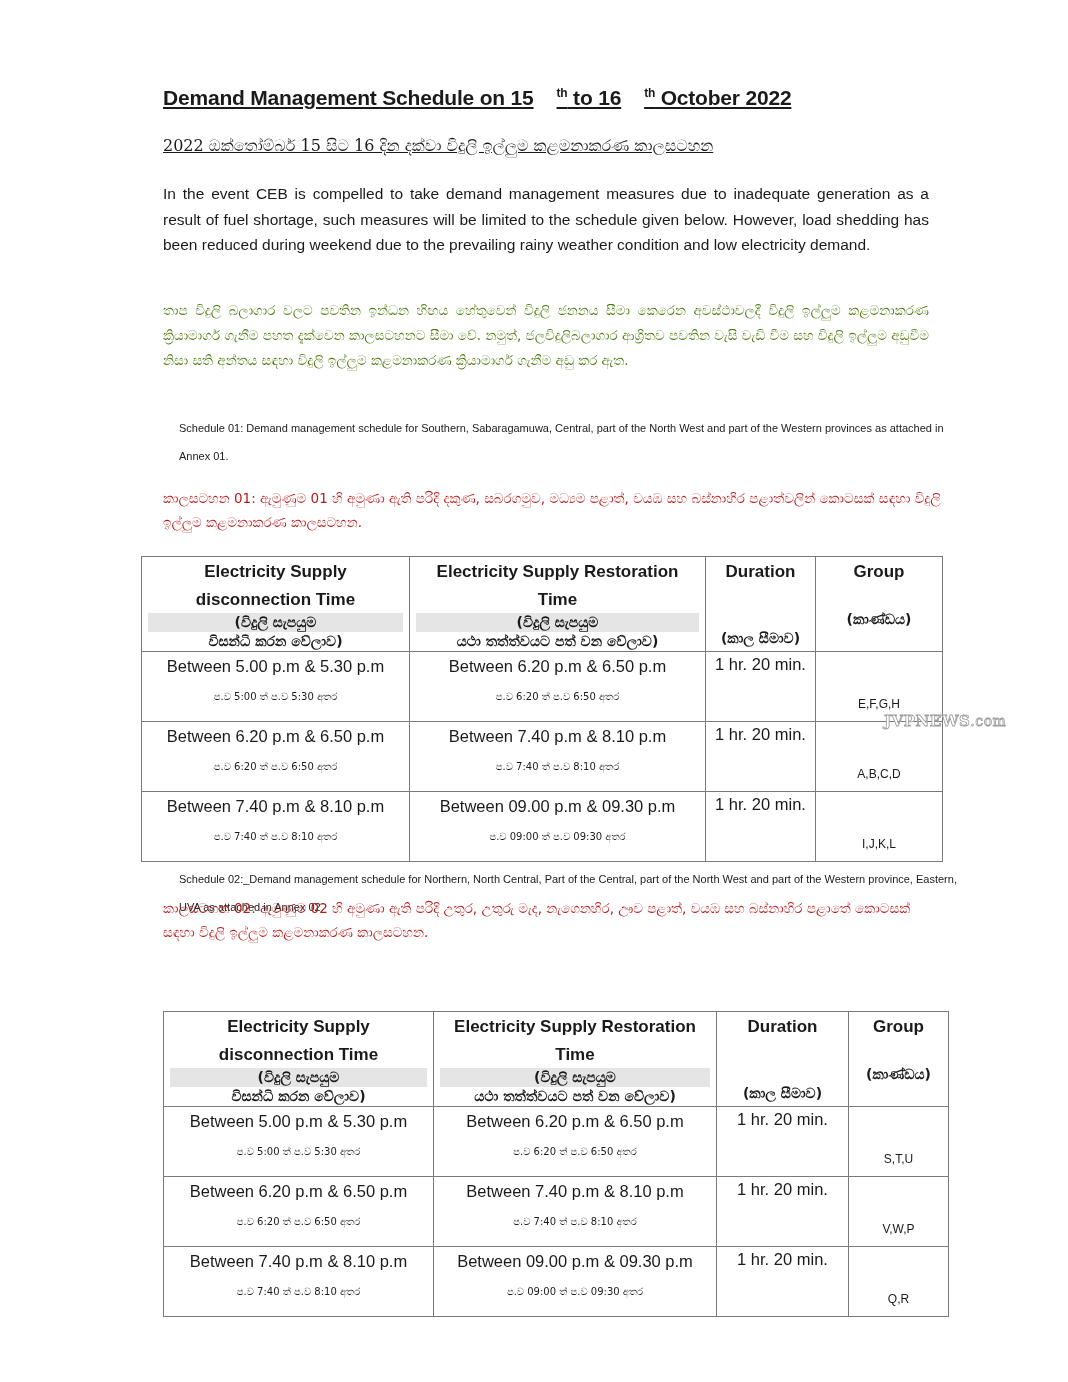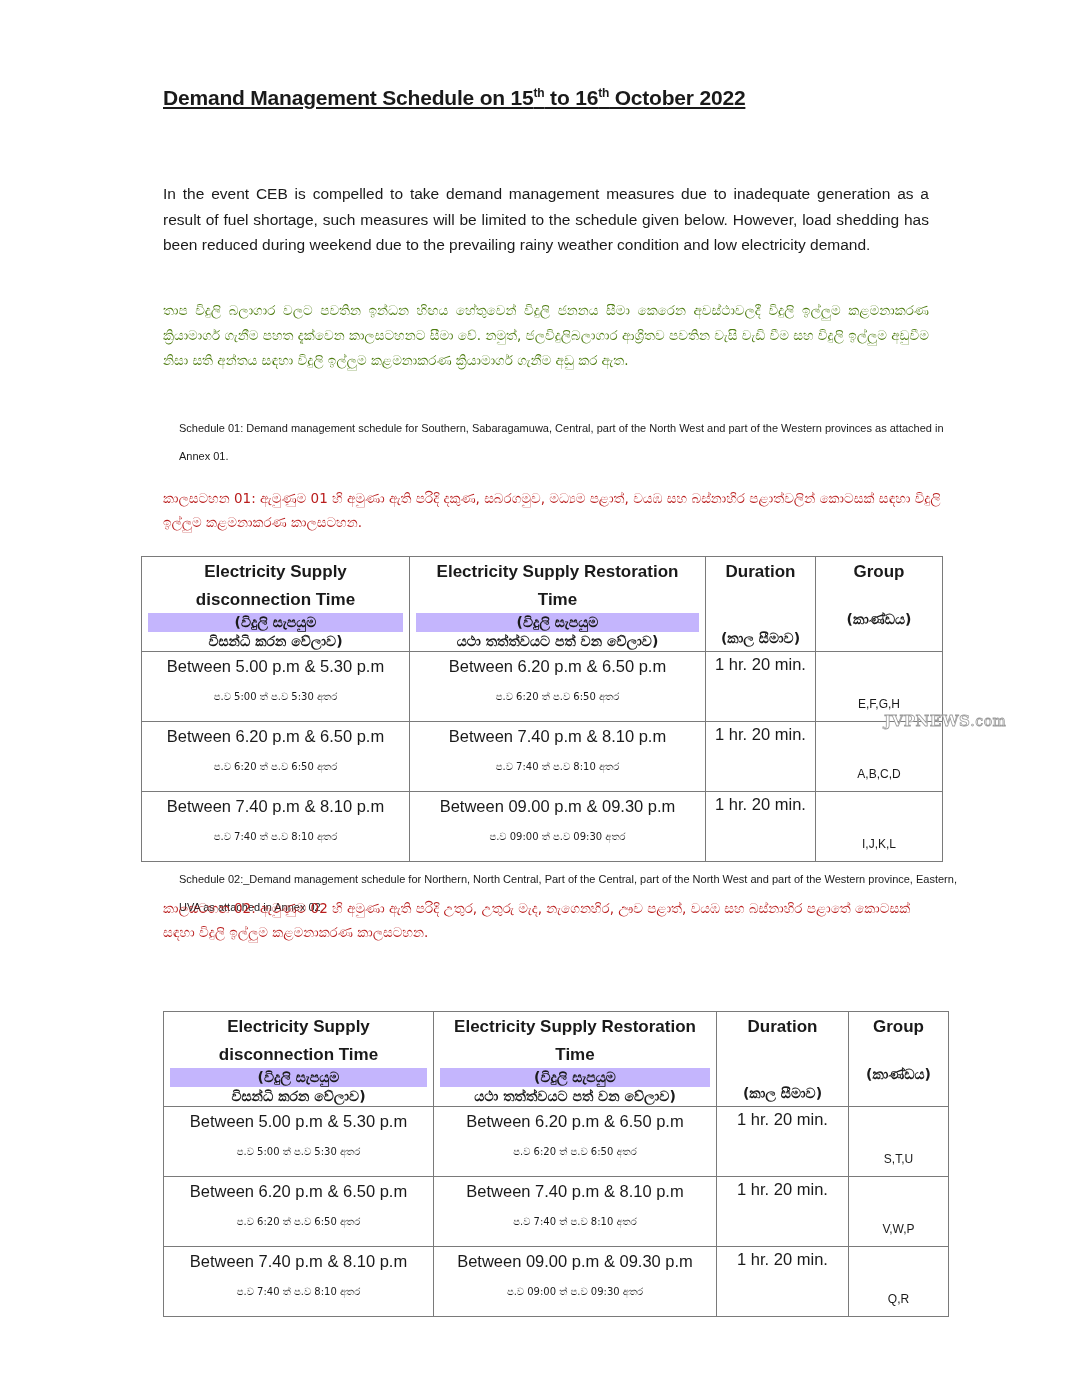--- a/index.html
+++ b/index.html
@@ -2,58 +2,59 @@
 <html><head>
 <meta charset="utf-8">
 <style>
   html, body { margin: 0; padding: 0; background: #ffffff; }
   body { width: 1068px; height: 1382px; position: relative; overflow: hidden;
          font-family: "Liberation Sans", "DejaVu Sans", sans-serif; color: #1a1a1a; }
   .page { position: absolute; left: 0; top: 0; width: 1068px; height: 1382px; }
 
   .title { position: absolute; left: 163px; top: 86px; font-size: 21px; font-weight: bold;
            text-decoration: underline; letter-spacing: -0.2px; white-space: nowrap; }
-  .title sup { font-size: 12px; }
+  .title sup { font-size: 12px; margin-left: 23px; }
   .si-title { position: absolute; left: 163px; top: 136px; font-family: "DejaVu Serif", serif;
               font-size: 16px; text-decoration: underline; white-space: nowrap; }
 
   .para { position: absolute; left: 163px; width: 766px; font-size: 15.5px; line-height: 25.5px;
           text-align: justify; }
   .para-si { position: absolute; left: 163px; width: 766px; font-family: "DejaVu Sans", sans-serif;
              font-size: 13.5px; line-height: 25px; text-align: justify; color: #4d7c0f; }
   .sched { position: absolute; left: 179px; width: 780px; font-size: 11px; line-height: 28px; }
   .sched-si { position: absolute; left: 163px; width: 780px; font-family: "DejaVu Sans", sans-serif;
               font-size: 13.5px; line-height: 24px; color: #b91c1c; }
 
   table.sch { position: absolute; border-collapse: collapse; table-layout: fixed; }
   table.sch td, table.sch th { border: 1.5px solid #7a7a7a; padding: 0; vertical-align: top; text-align: center; }
   table.sch th { font-weight: bold; font-size: 17px; }
   .hdr-en { line-height: 27px; padding-top: 1px; }
   .hdr-si { font-family: "DejaVu Sans", sans-serif; font-size: 14px; font-weight: bold; line-height: 19px; }
-  .hdr-si .shade { background: #c4b5fd; display: block; margin: 0 6px; }
+  .hdr-si .shade { background: #e5e5e5; display: block; margin: 0 6px; }
   .hdr-spacer { height: 35px; }
   .cell-en { font-size: 16.5px; line-height: 22px; padding-top: 3px; }
   .cell-si { font-family: "DejaVu Sans", sans-serif; font-size: 10px; line-height: 18px; padding-top: 11px; }
   .grp { font-size: 12px; padding-top: 3px; margin-top: 42px; }
   .dur { font-size: 16.5px; padding-top: 3px; text-align: center; }
 
   .watermark { position: absolute; left: 884px; top: 712px; font-family: "DejaVu Serif", serif;
                font-size: 15px; font-weight: bold; color: #ffffff; letter-spacing: 0.5px;
                -webkit-text-stroke: 0.8px #9a9a9a; white-space: nowrap; }
   .watermark .com { font-weight: normal; font-size: 14px; }
 </style>
 </head>
 <body>
 
 <div class="page">
 
   <div class="title">
     <span>Demand Management Schedule on 15</span><sup>th</sup><span> to 16</span><sup>th</sup><span> October 2022</span>
   </div>
 
+  <div class="si-title">2022 ඔක්තෝම්බර් 15 සිට 16 දින දක්වා විදුලි ඉල්ලුම කළමනාකරණ කාලසටහන</div>
 
   <div class="para" style="top:181px;">In the event CEB is compelled to take demand management measures due to inadequate generation as a result of fuel shortage, such measures will be limited to the schedule given below. However, load shedding has been reduced during weekend due to the prevailing rainy weather condition and low electricity demand.</div>
   <div class="para-si" style="top:298px;">තාප විදුලි බලාගාර වලට පවතින ඉන්ධන හිඟය හේතුවෙන් විදුලි ජනනය සීමා කෙරෙන අවස්ථාවලදී විදුලි ඉල්ලුම කළමනාකරණ ක්‍රියාමාර්ග ගැනීම පහත දැක්වෙන කාලසටහනට සීමා වේ. නමුත්, ජලවිදුලිබලාගාර ආශ්‍රිතව පවතින වැසි වැඩි වීම සහ විදුලි ඉල්ලුම අඩුවීම නිසා සති අන්තය සඳහා විදුලි ඉල්ලුම කළමනාකරණ ක්‍රියාමාර්ග ගැනීම අඩු කර ඇත.</div>
 
   <div class="sched" style="top:414px;">Schedule 01: Demand management schedule for Southern, Sabaragamuwa, Central, part of the North West and part of the Western provinces as attached in Annex 01.</div>
   <div class="sched-si" style="top:486px;">කාලසටහන 01: ඇමුණුම 01 හි අමුණා ඇති පරිදි දකුණ, සබරගමුව, මධ්‍යම පළාත්, වයඹ සහ බස්නාහිර පළාත්වලින් කොටසක් සඳහා විදුලි ඉල්ලුම කළමනාකරණ කාලසටහන.</div>
 
   <table class="sch" style="left:141px; top:556px; width:801px;">
     <colgroup>
         <col style="width:268px">

